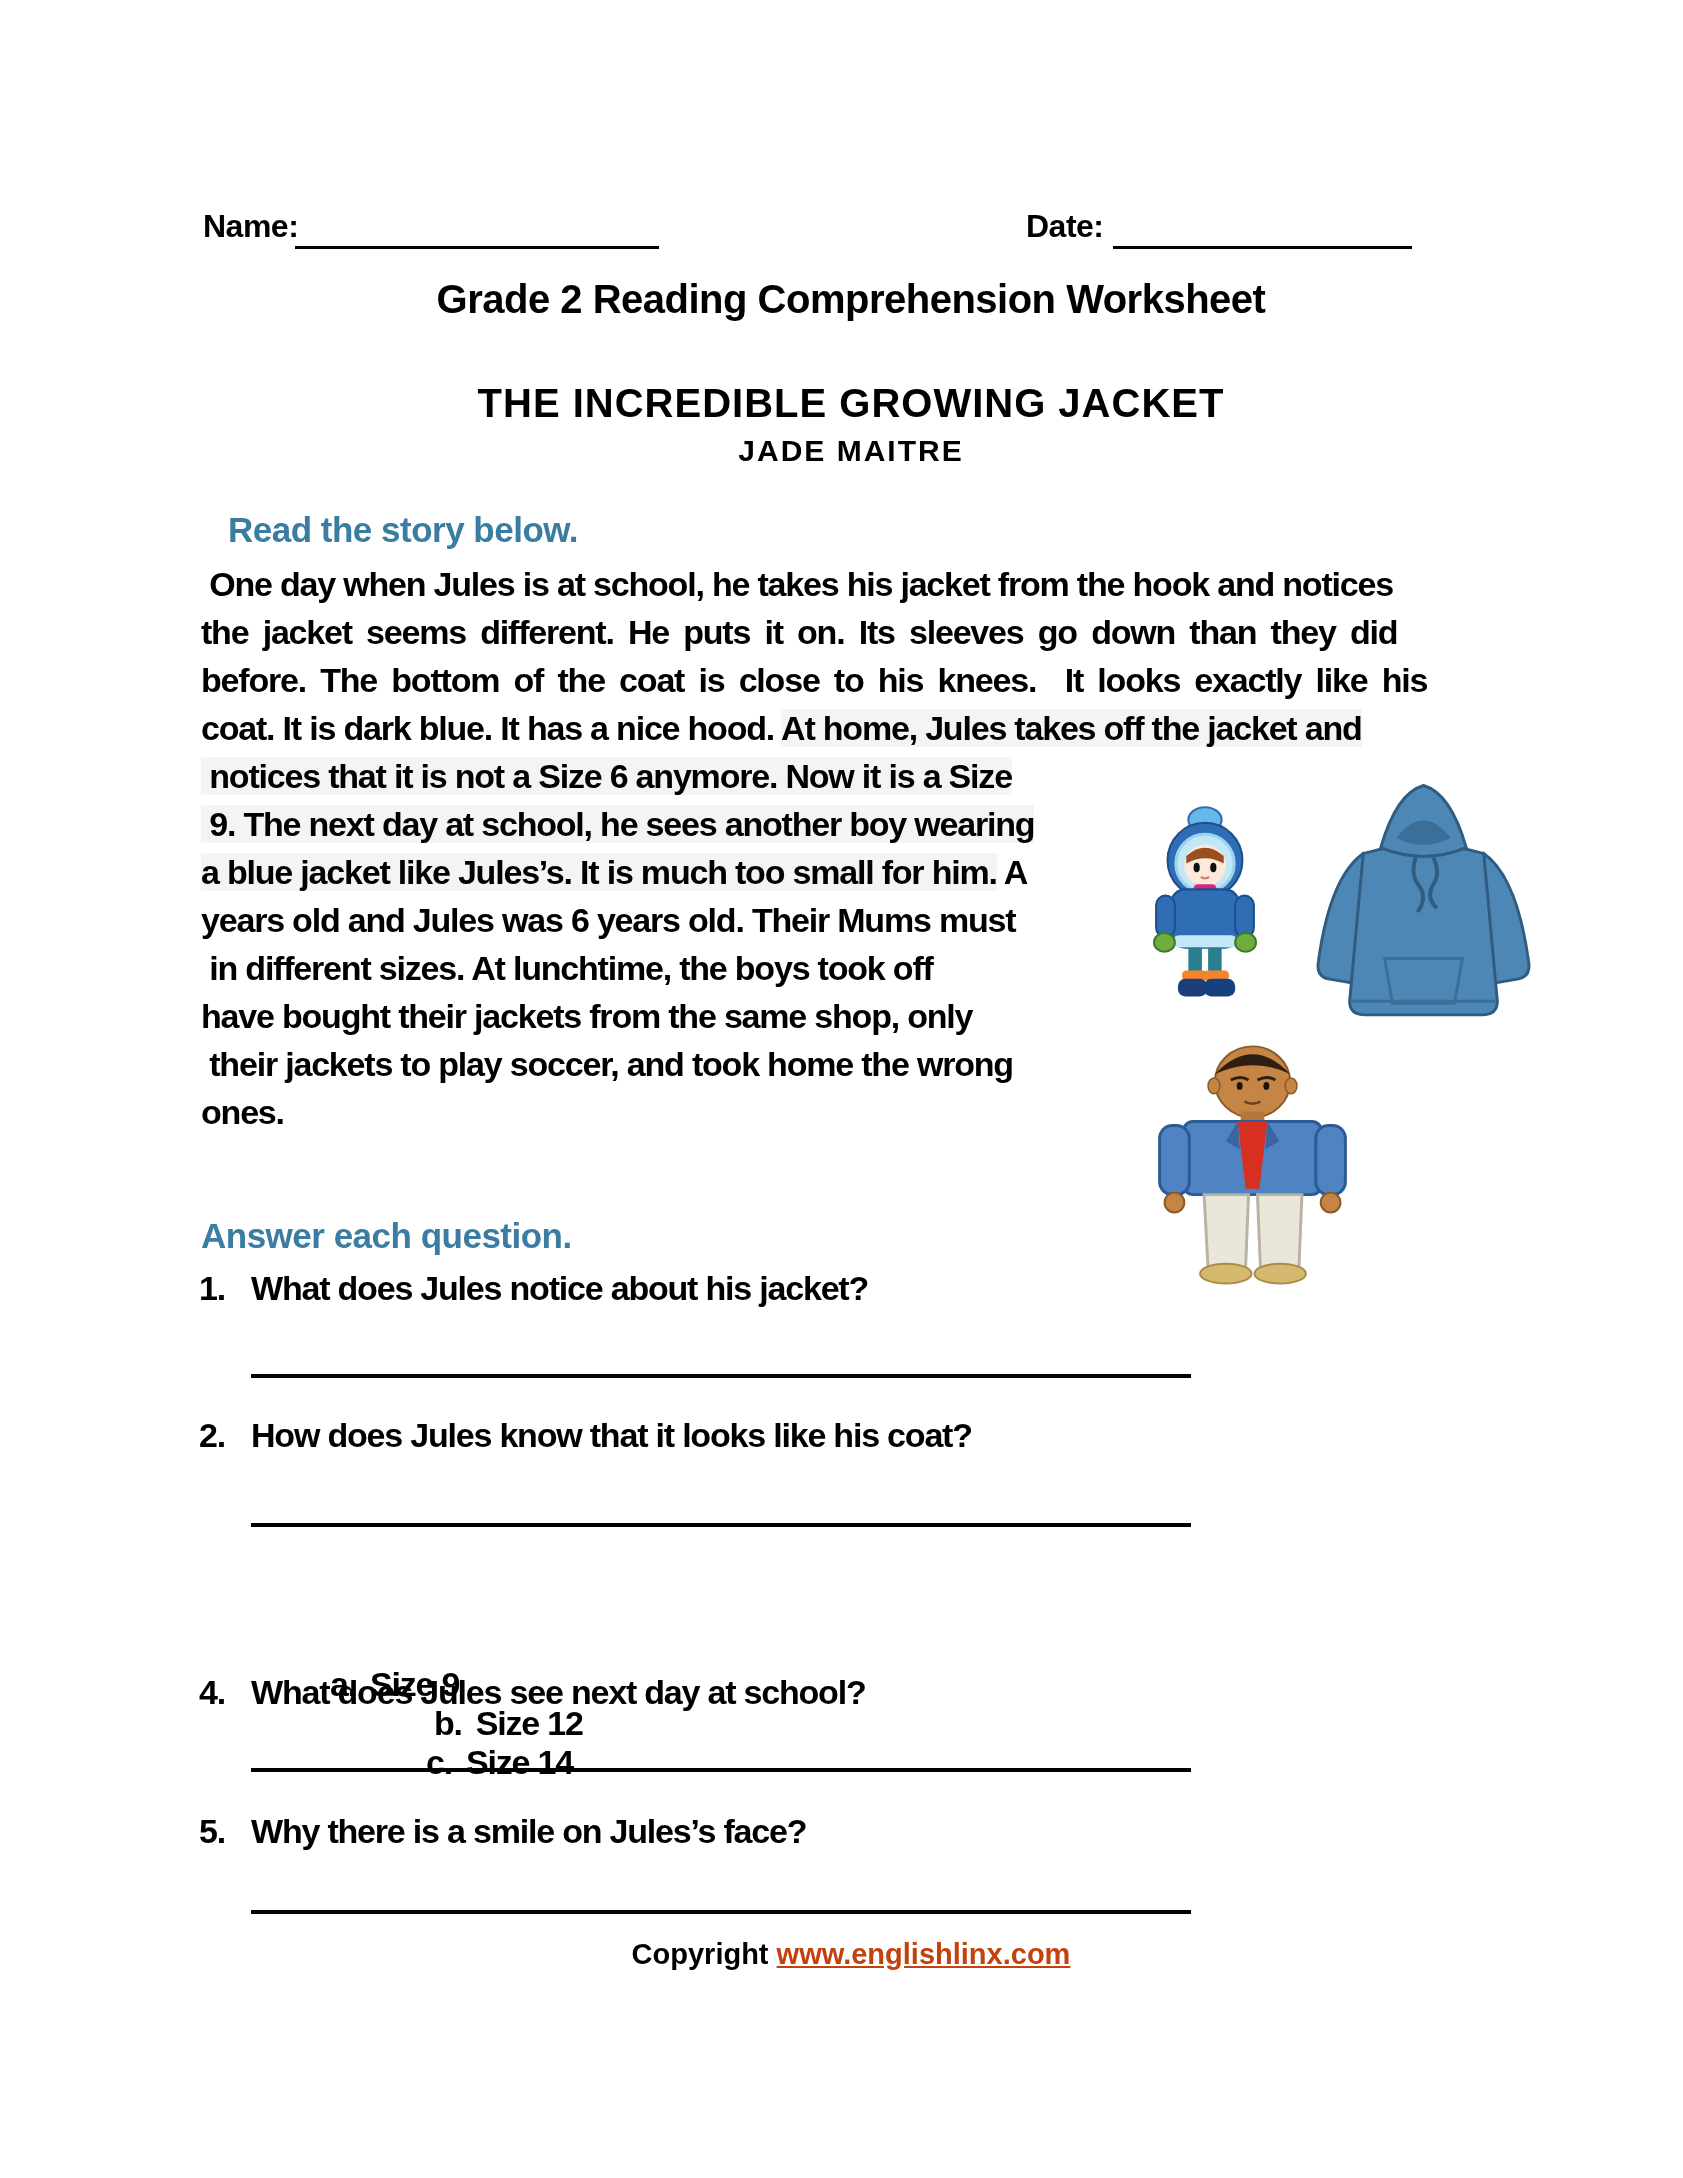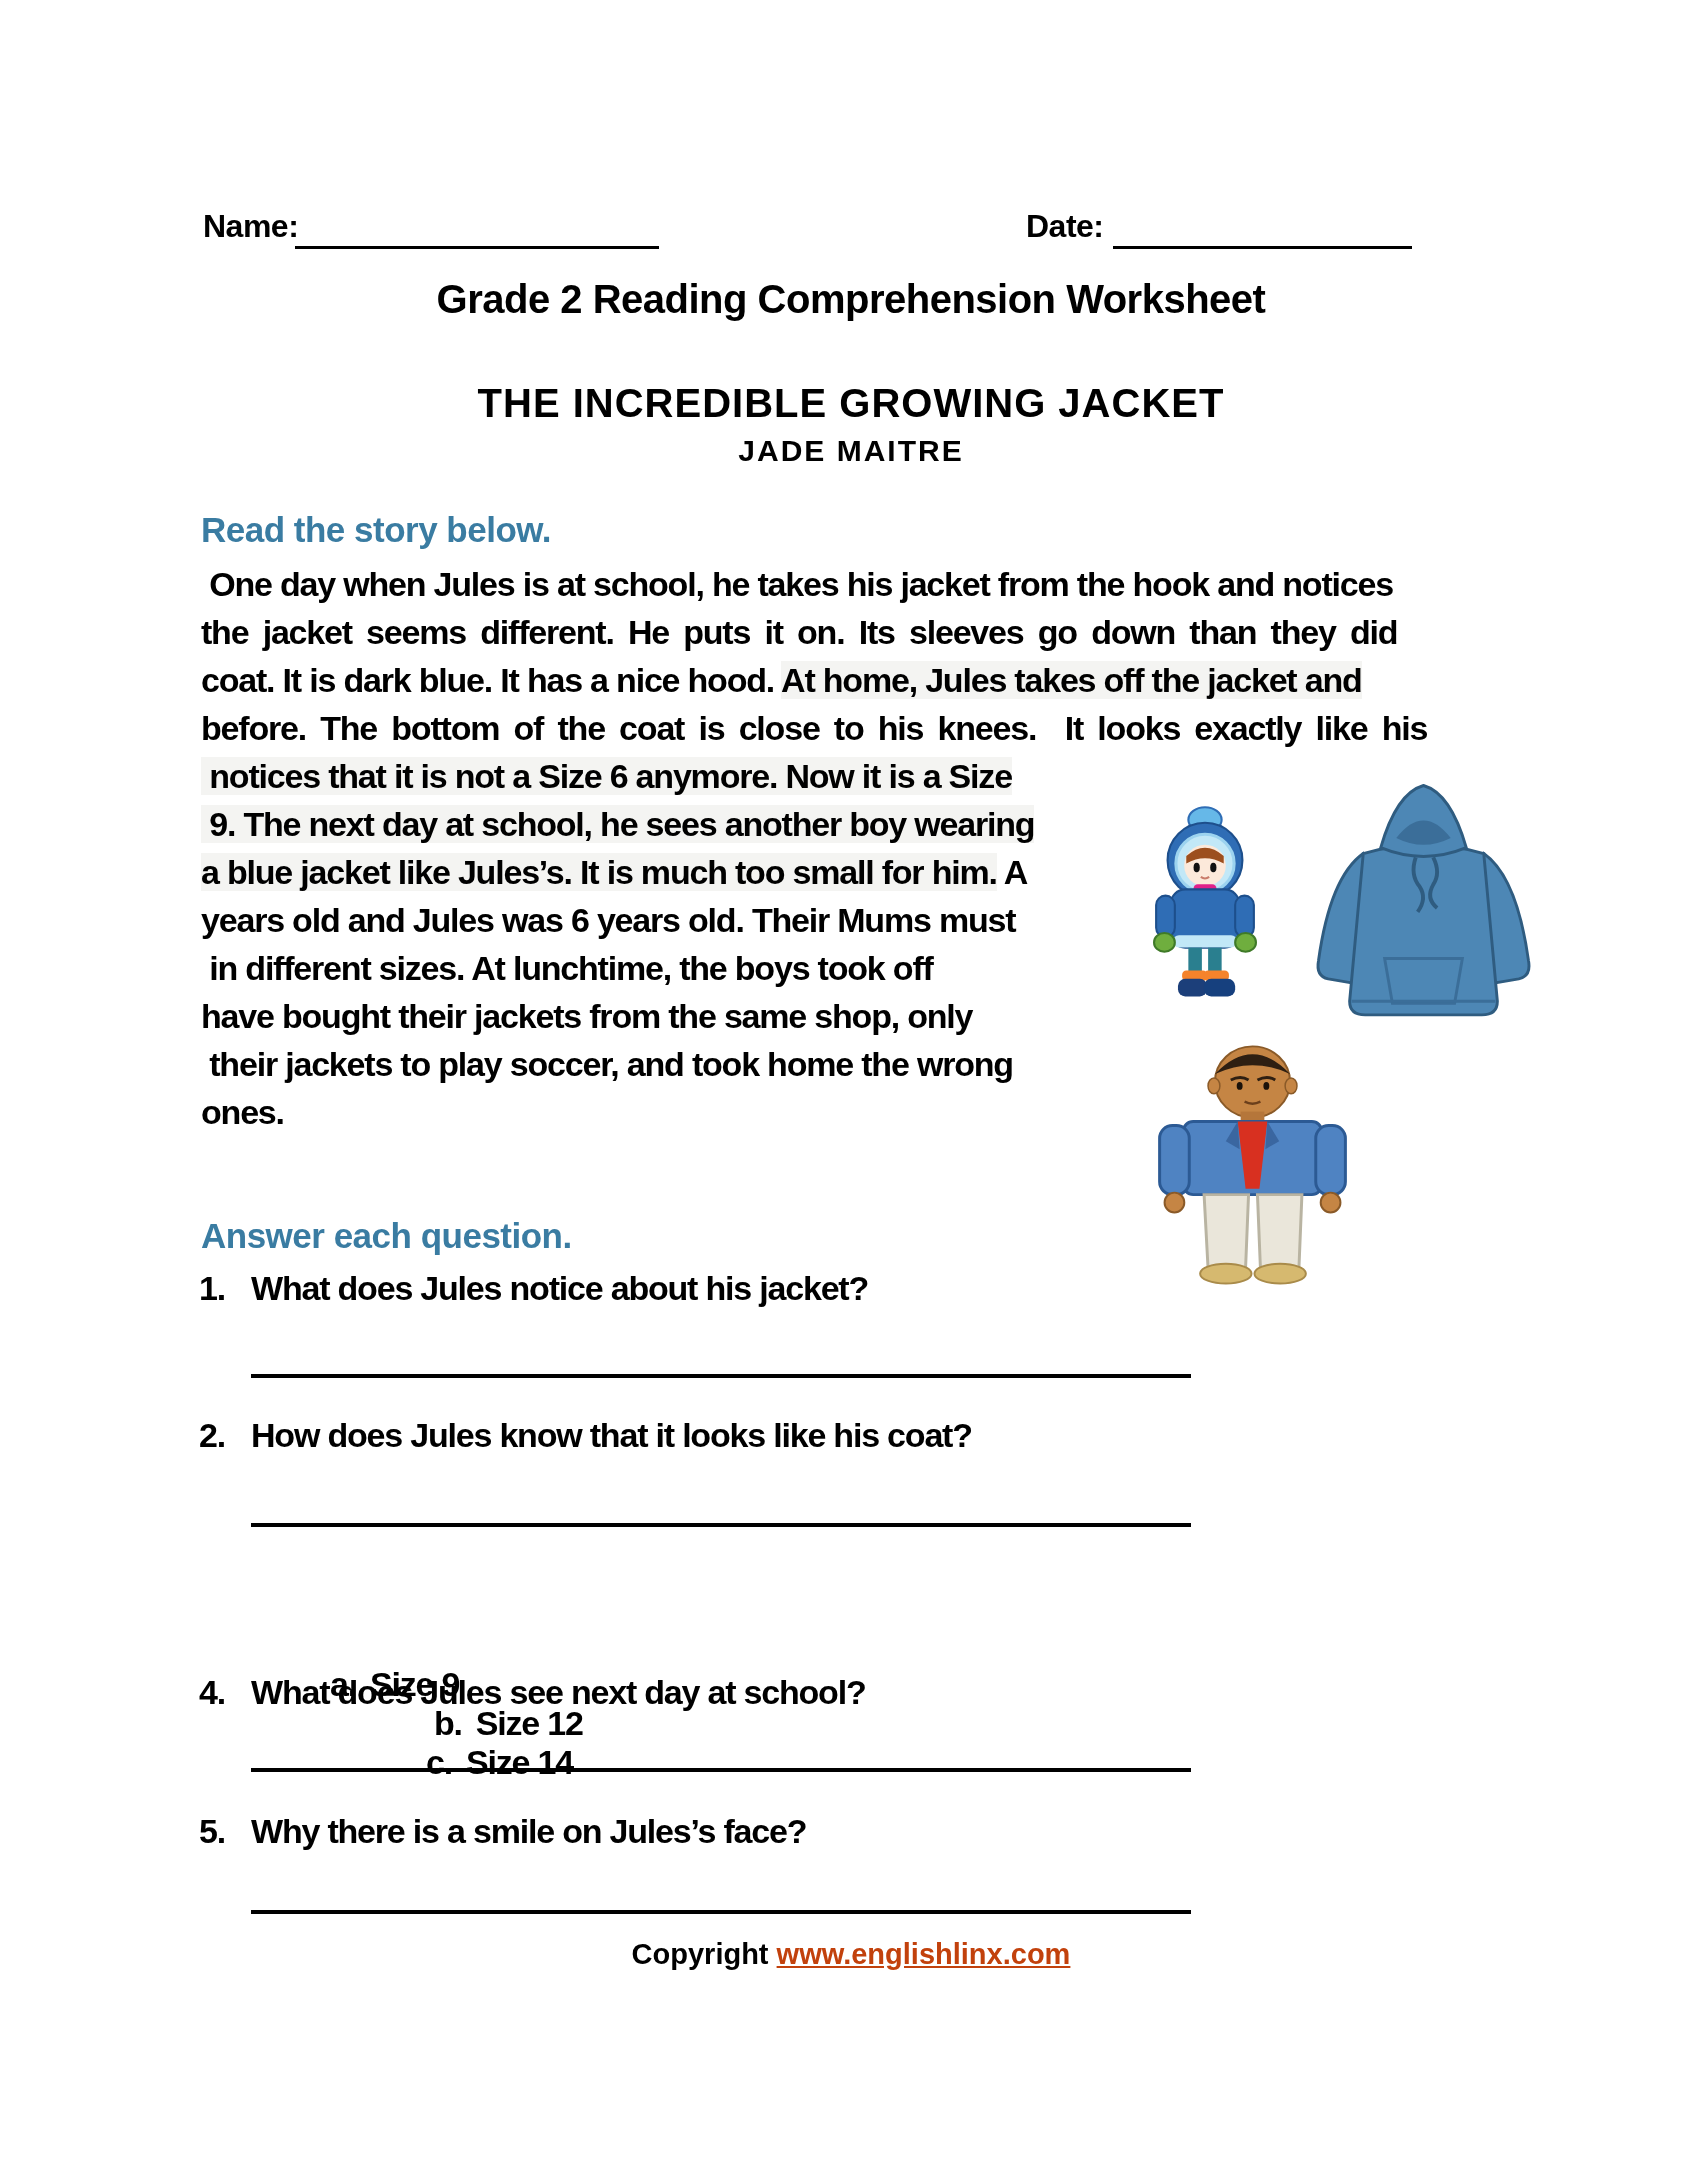--- a/index.html
+++ b/index.html
@@ -45,26 +45,26 @@
 
   <span class="field-label" style="left:203px;top:208px;">Name:</span>
   <div class="blank" style="left:295px;top:212px;width:364px;"></div>
   <span class="field-label" style="left:1026px;top:208px;">Date:</span>
   <div class="blank" style="left:1113px;top:212px;width:299px;"></div>
 
   <div class="main-title">Grade 2 Reading Comprehension Worksheet</div>
   <div class="story-title">THE INCREDIBLE GROWING JACKET</div>
   <div class="byline">JADE MAITRE</div>
 
-  <div class="section-heading" style="top:510px;">Read the story below.</div>
+  <div class="section-heading" style="top:510px;margin-left:27px;">Read the story below.</div>
   <div class="story">
     <div class="story-line"><span> One day when Jules is at school, he takes his jacket from the hook and notices</span><span class="hl"></span><span></span></div>
     <div class="story-line w"><span>the jacket seems different. He puts it on. Its sleeves go down than they did</span><span class="hl"></span><span></span></div>
+    <div class="story-line w"><span>before. The bottom of the coat is close to his knees.  It looks exactly like his</span><span class="hl"></span><span></span></div>
     <div class="story-line"><span>coat. It is dark blue. It has a nice hood. </span><span class="hl">At home, Jules takes off the jacket and</span><span></span></div>
-    <div class="story-line w"><span>before. The bottom of the coat is close to his knees.  It looks exactly like his</span><span class="hl"></span><span></span></div>
     <div class="story-line"><span></span><span class="hl"> notices that it is not a Size 6 anymore. Now it is a Size</span><span></span></div>
     <div class="story-line"><span></span><span class="hl"> 9. The next day at school, he sees another boy wearing</span><span></span></div>
     <div class="story-line"><span></span><span class="hl">a blue jacket like Jules’s. It is much too small for him.</span><span> A</span></div>
     <div class="story-line"><span>years old and Jules was 6 years old. Their Mums must</span><span class="hl"></span><span></span></div>
     <div class="story-line"><span> in different sizes. At lunchtime, the boys took off</span><span class="hl"></span><span></span></div>
     <div class="story-line"><span>have bought their jackets from the same shop, only</span><span class="hl"></span><span></span></div>
     <div class="story-line"><span> their jackets to play soccer, and took home the wrong</span><span class="hl"></span><span></span></div>
     <div class="story-line"><span>ones.</span><span class="hl"></span><span></span></div>
   </div>
 

